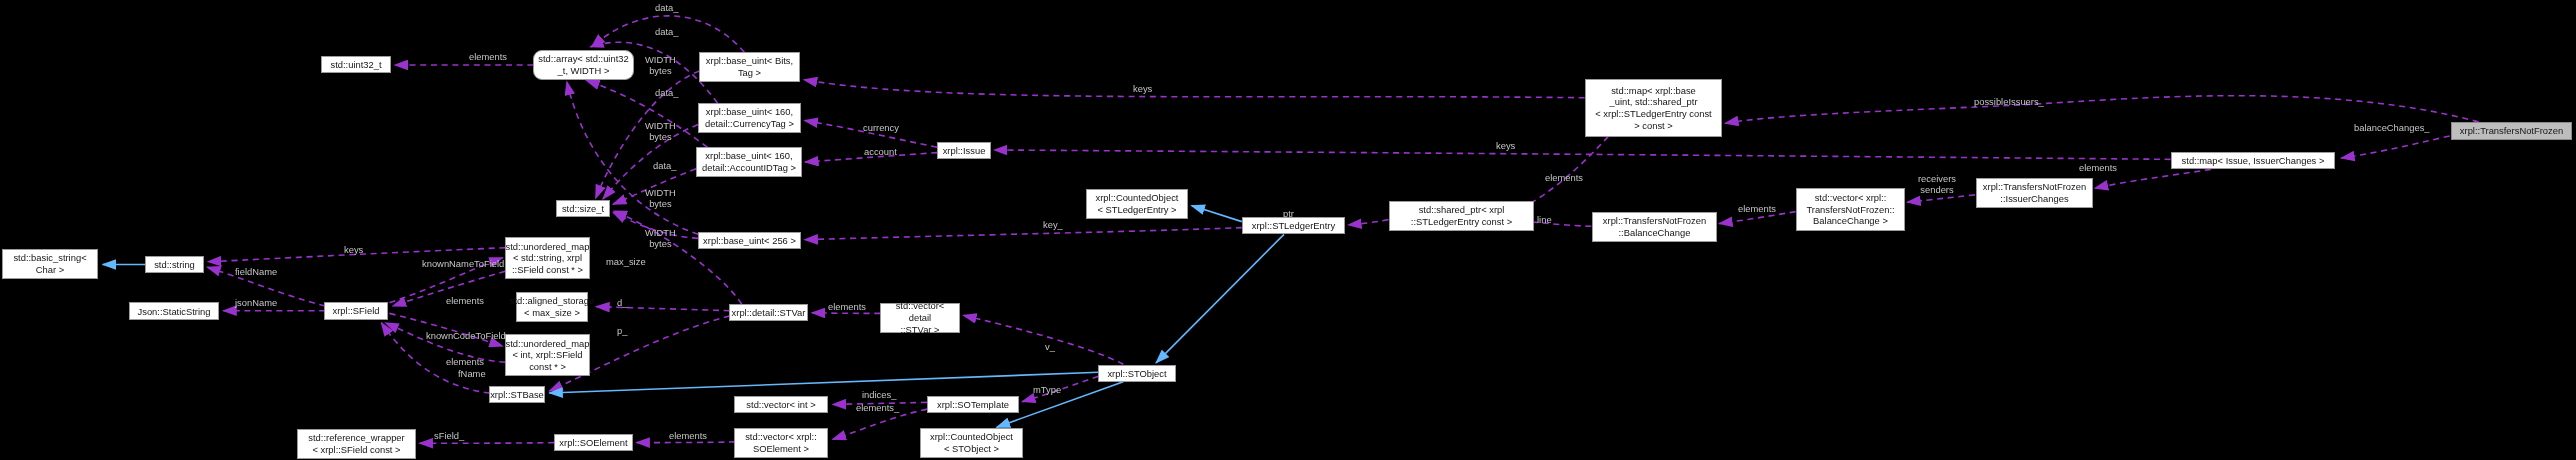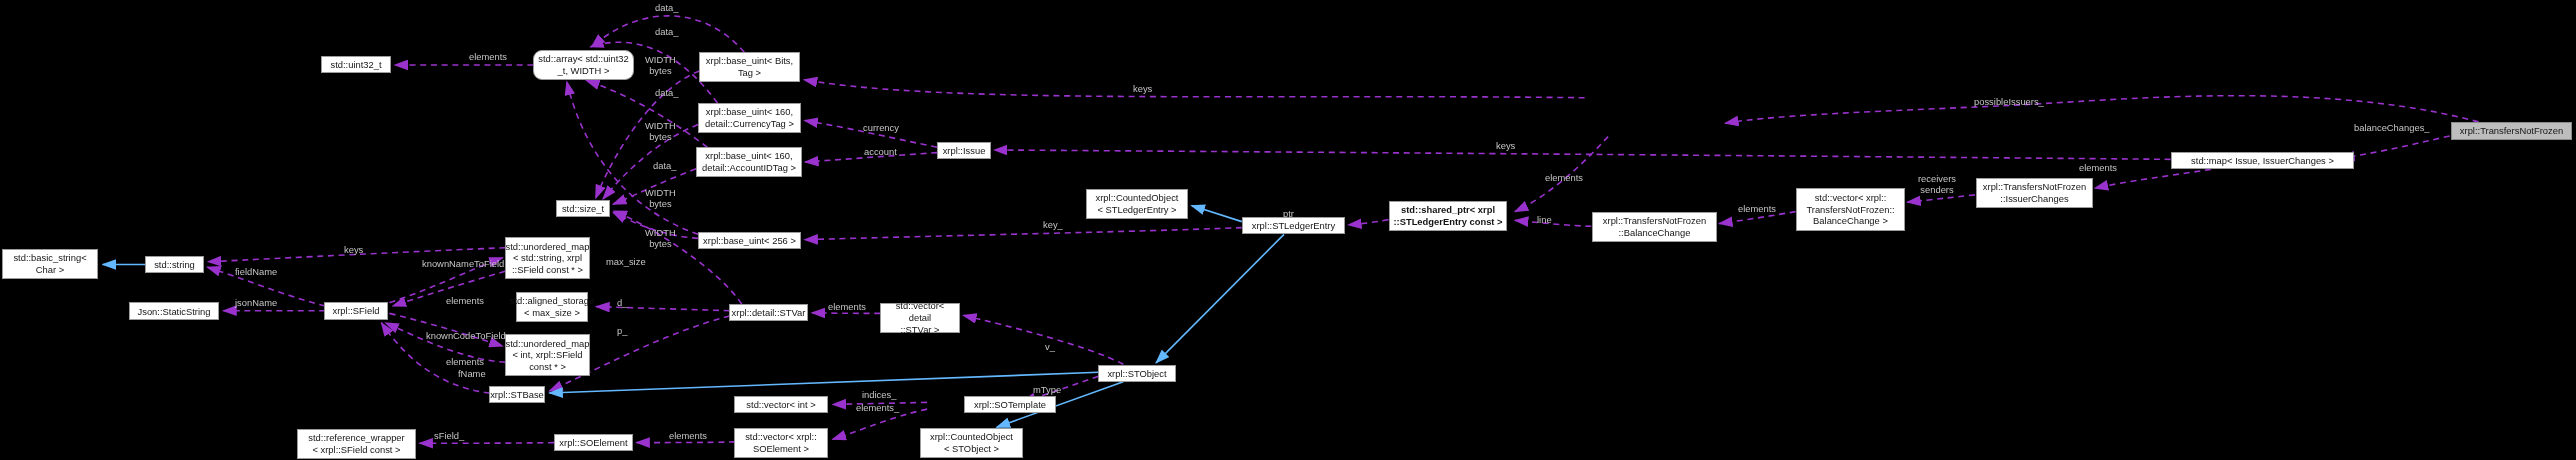--- a/index.html
+++ b/index.html
@@ -144,32 +144,36 @@
 const * &gt;</span></div>
     <div class="node" style="left: 489px; top: 386px; width: 56px; height: 17.4px;"><span>xrpl::STBase</span></div>
     <div class="node" style="left: 297px; top: 429px; width: 119px; height: 29.5px;"><span>std::reference_wrapper
 &lt; xrpl::SField const &gt;</span></div>
     <div class="node" style="left: 554px; top: 434px; width: 79px; height: 17.4px;"><span>xrpl::SOElement</span></div>
     <div class="node" style="left: 734px; top: 428px; width: 94px; height: 29.5px;"><span>std::vector&lt; xrpl::
 SOElement &gt;</span></div>
     <div class="node" style="left: 920px; top: 428px; width: 103px; height: 29.5px;"><span>xrpl::CountedObject
 &lt; STObject &gt;</span></div>
     <div class="node" style="left: 734px; top: 396px; width: 94px; height: 17.4px;"><span>std::vector&lt; int &gt;</span></div>
-    <div class="node" style="left: 964px; top: 396px; width: 92px; height: 17.4px;"><span>xrpl::SOTemplate</span></div>
+    <div class="node" style="left: 927px; top: 396px; width: 92px; height: 17.4px;"><span>xrpl::SOTemplate</span></div>
     <div class="node" style="left: 1098px; top: 365px; width: 78px; height: 17.4px;"><span>xrpl::STObject</span></div>
     <div class="node" style="left: 729px; top: 304px; width: 79px; height: 17.4px;"><span>xrpl::detail::STVar</span></div>
     <div class="node" style="left: 880px; top: 303px; width: 80px; height: 29.5px;"><span>std::vector&lt; detail
 ::STVar &gt;</span></div>
     <div class="node" style="left: 1086px; top: 189px; width: 102px; height: 29.5px;"><span>xrpl::CountedObject
 &lt; STLedgerEntry &gt;</span></div>
     <div class="node" style="left: 1242px; top: 217px; width: 103px; height: 17.4px;"><span>xrpl::STLedgerEntry</span></div>
-    <div class="node" style="left: 1389px; top: 201px; width: 118px; height: 29.5px; font-weight: bold;"><span>std::shared_ptr&lt; xrpl
+    <div class="node" style="left: 1389px; top: 201px; width: 145px; height: 29.5px;"><span>std::shared_ptr&lt; xrpl
 ::STLedgerEntry const &gt;</span></div>
     <div class="node" style="left: 937px; top: 142px; width: 54px; height: 17.4px;"><span>xrpl::Issue</span></div>
-    <div class="node" style="left: 2171px; top: 152px; width: 183px; height: 17.4px;"><span>std::map&lt; Issue, IssuerChanges &gt;</span></div>
+    <div class="node" style="left: 1585px; top: 79px; width: 137px; height: 58px;"><span>std::map&lt; xrpl::base
+_uint, std::shared_ptr
+&lt; xrpl::STLedgerEntry const
+&gt; const &gt;</span></div>
+    <div class="node" style="left: 2171px; top: 152px; width: 164px; height: 17.4px;"><span>std::map&lt; Issue, IssuerChanges &gt;</span></div>
     <div class="node" style="left: 1976px; top: 178px; width: 117px; height: 29.5px;"><span>xrpl::TransfersNotFrozen
 ::IssuerChanges</span></div>
     <div class="node" style="left: 1796px; top: 188px; width: 109px; height: 43px;"><span>std::vector&lt; xrpl::
 TransfersNotFrozen::
 BalanceChange &gt;</span></div>
     <div class="node" style="left: 1592px; top: 212px; width: 125px; height: 29.5px;"><span>xrpl::TransfersNotFrozen
 ::BalanceChange</span></div>
     <div class="node main" style="left: 2451px; top: 122px; width: 121px; height: 18px;"><span>xrpl::TransfersNotFrozen</span></div>
   </div>
 

